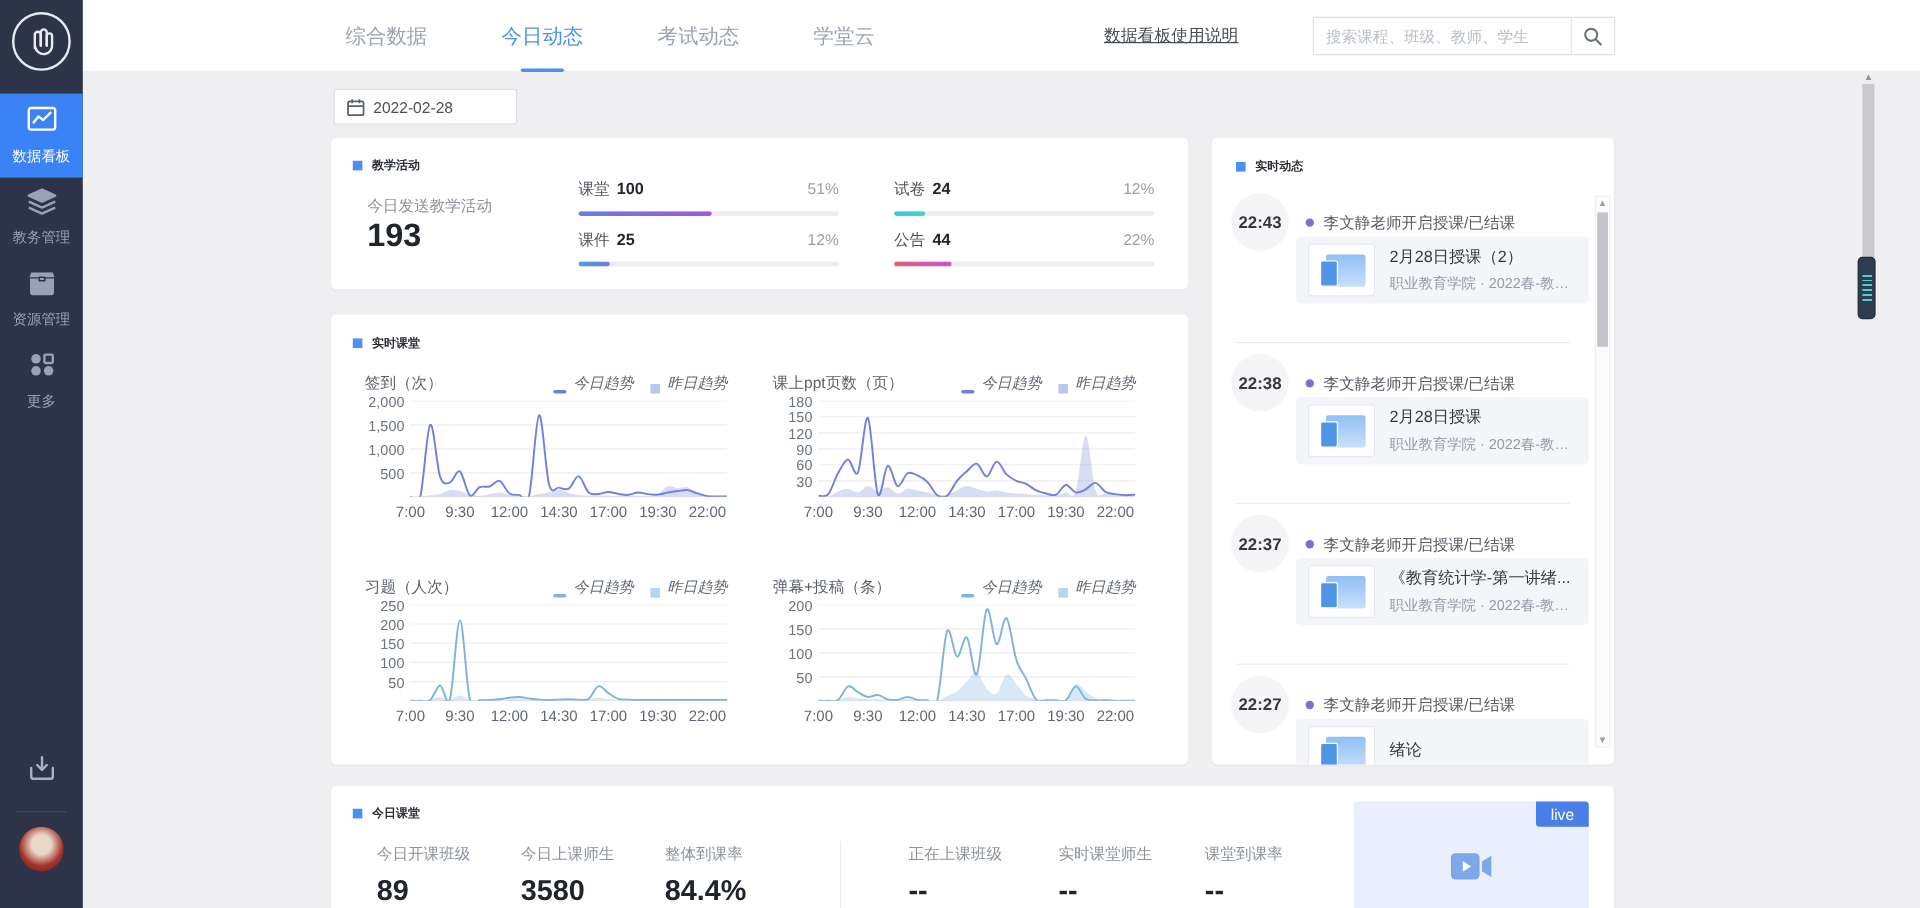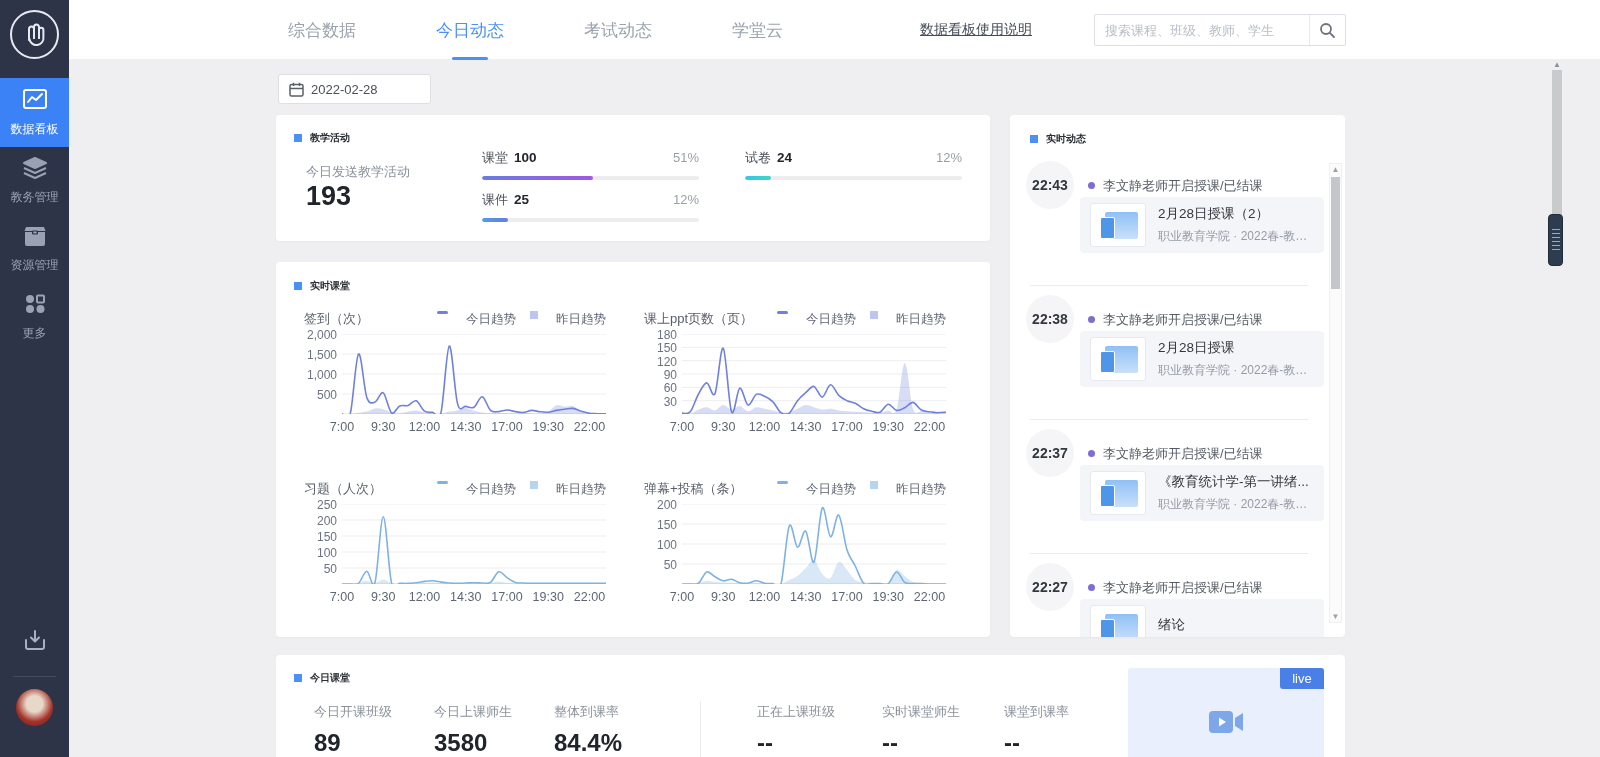--- a/index.html
+++ b/index.html
@@ -16,21 +16,21 @@
   .side-item.active .lbl { color:#fff; }
   .side-item svg { display:inline-block; }
   .side-bottom-divider { position:absolute; left:13px; width:43px; height:1px; background:#454c61; top:676px; }
   .avatar { position:absolute; left:16px; top:689px; width:37px; height:37px; border-radius:50%;
             background:radial-gradient(circle at 50% 40%, #e8d8c8 0 28%, #a33228 62%, #6e1f1a 100%); cursor:pointer; }
   .dl-item { position:absolute; left:0; top:628px; width:69px; text-align:center; cursor:pointer; }
 
   
   .topbar { position:absolute; left:69px; top:0; width:1531px; height:60px; background:#fff; z-index:20;
             border-bottom:1px solid #f0f0f0; }
-  .tabs { position:absolute; left:219px; top:0; height:60px; display:flex; gap:80px; }
+  .tabs { position:absolute; left:219px; top:0; height:60px; display:flex; gap:62px; }
   .tab { position:relative; height:60px; display:flex; align-items:center; font-size:17px; color:#9ba3ae; cursor:pointer; }
   .tab.active { color:#4a90f5; }
   .tab.active::after { content:""; position:absolute; left:50%; transform:translateX(-50%); bottom:0;
                        width:36px; height:3px; border-radius:2px; background:#4a90f5; }
   .help-link { position:absolute; right:568px; top:0; height:60px; display:flex; align-items:center;
                font-size:14px; color:#454c57; text-decoration:underline; cursor:pointer; }
   .searchbox { position:absolute; right:254px; top:14px; width:252px; height:32px; border:1px solid #dcdfe6;
                border-radius:2px; display:flex; align-items:center; background:#fff; }
   .searchbox input { flex:1; border:0; outline:0; padding:0 10px; font-size:13px; color:#333;
                      font-family:inherit; background:transparent; }
@@ -66,21 +66,21 @@
   .bar-row .bt .pct { margin-left:auto; color:#9aa0aa; }
   .bar-track { margin-top:9px; height:4px; border-radius:2px; background:#ededf0; overflow:hidden; }
   .bar-fill { height:100%; border-radius:2px; }
 
   
   .rtc-card { left:276px; top:262px; width:714px; height:375px; }
   .rtc-card .card-head { position:absolute; left:18px; top:17px; }
   .chart { position:absolute; width:302px; }
   .chart-head { display:flex; align-items:center; font-size:12.5px; color:#5f6673; }
   .chart-head .ct { font-size:13px; color:#595f6a; }
-  .chart-head .lg { margin-left:auto; display:flex; align-items:flex-start; gap:18px; }
+  .chart-head .lg { margin-left:auto; display:flex; align-items:flex-end; gap:6px;font-style:italic; }
   .chart-head .lg + .lg { margin-left:14px; }
   .lg-line { width:11px; height:3px; border-radius:2px; }
   .lg-sq { width:8px; height:8px; }
   .chart-body { display:flex; margin-top:6px; }
   .ylab { position:relative; width:38px; height:80px; }
   .ylab span { position:absolute; right:5px; font-size:12px; color:#6b7280; }
   .plot { position:relative; flex:1; height:80px; }
   .plot svg { position:absolute; inset:0; width:100%; height:100%; }
   .xlabs { position:relative; height:16px; margin:6px 0 0 38px; }
   .xlabs span { position:absolute; transform:translateX(-50%); font-size:12.5px; color:#5f6673; white-space:nowrap; }
@@ -261,20 +261,30 @@
     <div class="bar-row" style="left:206px; top:76px">
       <div class="bt">
           <span>课件</span>
           <b>25</b>
           <span class="pct">12%</span>
         </div>
       <div class="bar-track">
           <div class="bar-fill" style="width: 12%; background: linear-gradient(90deg, rgb(78, 156, 232), rgb(106, 124, 226));"></div>
         </div>
     </div>
+    <div class="bar-row" style="left:469px; top:76px">
+      <div class="bt">
+          <span>公告</span>
+          <b>44</b>
+          <span class="pct">22%</span>
+        </div>
+      <div class="bar-track">
+          <div class="bar-fill" style="width: 22%; background: linear-gradient(90deg, rgb(224, 96, 126), rgb(198, 83, 214));"></div>
+        </div>
+    </div>
   </div>
 
   <div class="card rtc-card">
     <div class="card-head">
       <span class="bullet"></span>
       <span class="card-title">实时课堂</span>
     </div>
 
     <div class="chart" style="left:28px; top:48px">
       <div class="chart-head">

